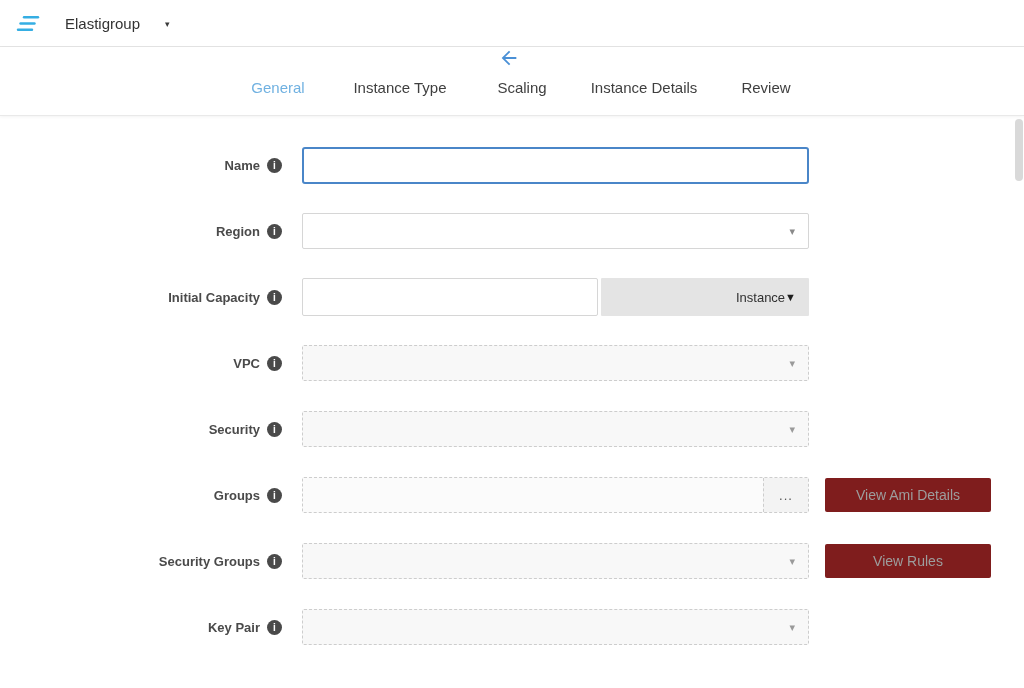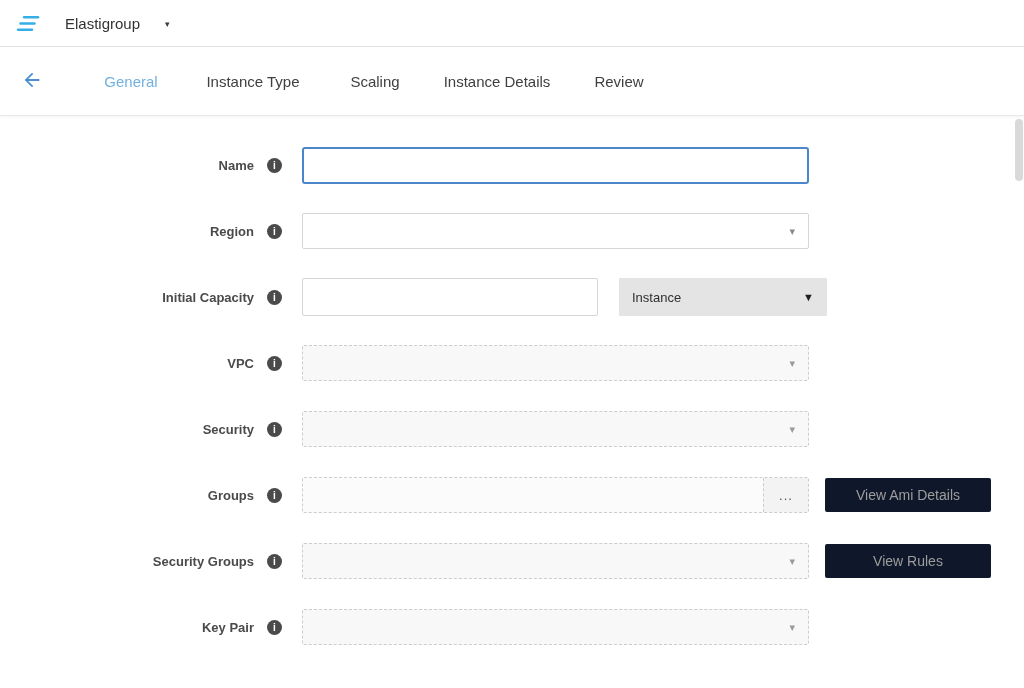--- a/index.html
+++ b/index.html
@@ -25,20 +25,21 @@
   .app-name { font-size: 15px; color: #333; }
   .caret-sm { font-size: 9px; color: #3a3a3a; padding-top: 2px; }
 
   
   .navbar {
     height: 69px;
     display: flex; align-items: center;
     padding-left: 20px;
     border-bottom: 1px solid #e9e9e9;
     box-shadow: 0 1px 3px rgba(0,0,0,0.05);
+    flex-direction: column;
   }
   .back-btn {
     background: none; border: none; padding: 0;
     width: 24px; height: 24px; margin-right: 26px;
     cursor: pointer;
   }
   .tabs { display: flex; }
   .tab {
     width: 122px;
     text-align: center;
@@ -52,21 +53,21 @@
   
   .form { padding-top: 30px; }
   .row {
     display: flex; align-items: center;
     height: 38px;
     margin-bottom: 28px;
   }
   .label-col {
     width: 282px;
     display: flex; align-items: center; justify-content: flex-end;
-    gap: 13px;
+    gap: 7px;
     flex: none;
   }
   .label { font-size: 13px; font-weight: bold; color: #4a4a4a; }
   .info {
     width: 15px; height: 15px; border-radius: 50%;
     background: #4a4a4a; color: #fff;
     font-size: 10px; font-weight: bold;
     display: flex; align-items: center; justify-content: center;
     cursor: pointer; flex: none;
   }
@@ -98,23 +99,23 @@
   .select.disabled .sel-caret { color: #9a9a9a; }
 
   .ic-input {
     width: 296px; height: 38px;
     border: 1px solid #d6d6d6; border-radius: 2px;
     outline: none; font-size: 14px; padding: 0 10px;
     font-family: inherit;
   }
   .unit-select {
     width: 208px; height: 38px;
-    margin-left: 21px;
+    margin-left: 3px;
     background: #e4e4e4;
-    display: flex; align-items: center; justify-content: space-between;
+    display: flex; align-items: center; justify-content: flex-end;
     padding: 0 13px;
     cursor: pointer;
     border-radius: 1px;
   }
   .unit-label { font-size: 13px; color: #2f2f2f; }
   .unit-caret { font-size: 11px; color: #1e1e1e; }
 
   .image-group {
     width: 507px; height: 36px;
     border: 1px dashed #cdcdcd; border-radius: 2px;
@@ -127,21 +128,21 @@
     border-left: 1px dashed #cdcdcd;
     background: #f3f3f3;
     display: flex; align-items: center; justify-content: center;
     color: #555; font-size: 13px; letter-spacing: 1px;
     cursor: pointer;
   }
 
   .ghost-btn {
     margin-left: 16px;
     width: 166px; height: 34px;
-    background: #0f172a;
+    background: #7f1d1d;
     border: none; border-radius: 2px;
     color: #9d9d9d;
     font-size: 14px;
     font-family: inherit;
     cursor: pointer;
   }
 
   .scroll-thumb {
     position: absolute;
     right: 1px; top: 119px;

